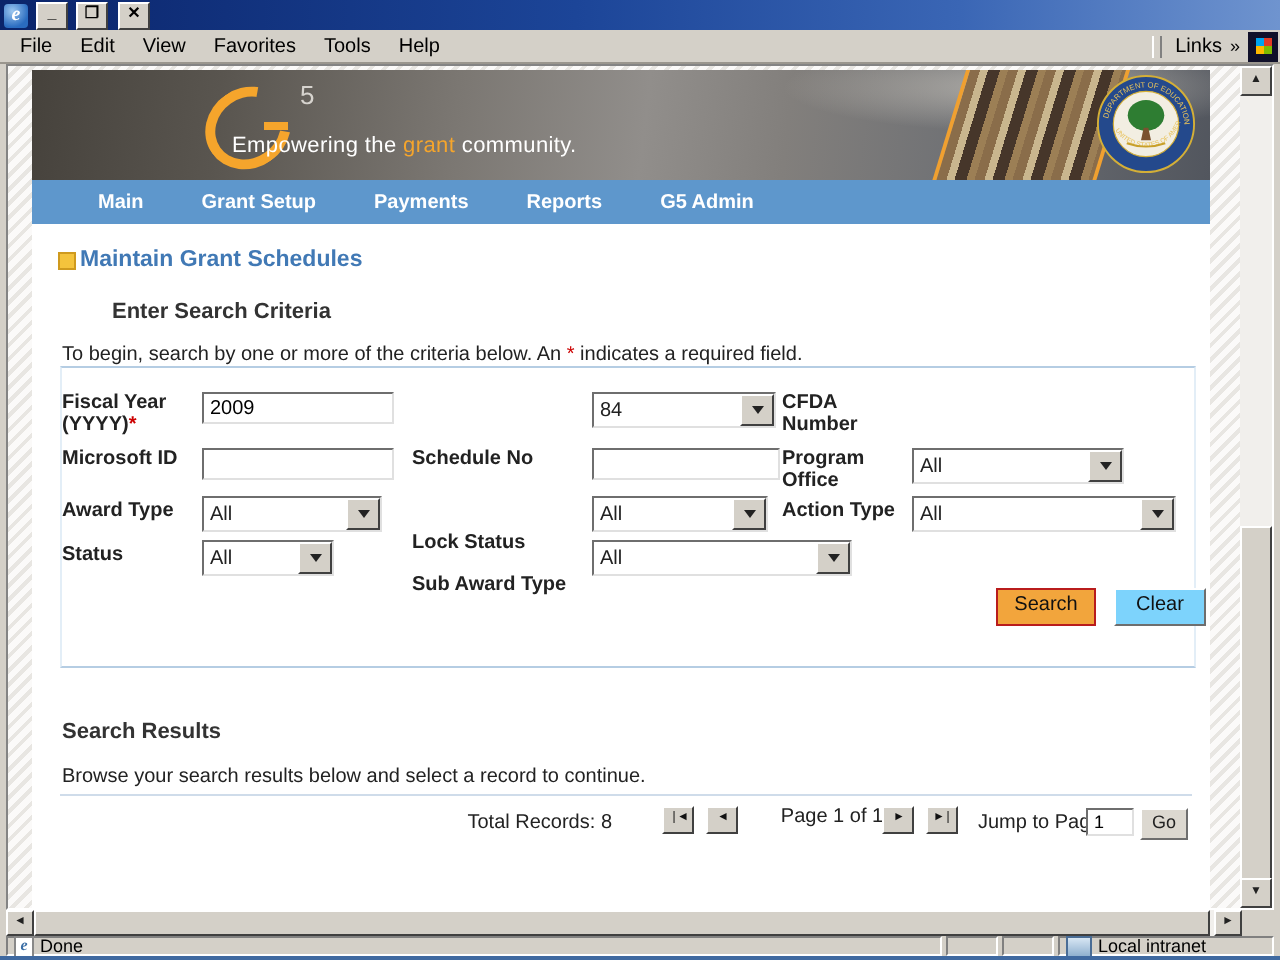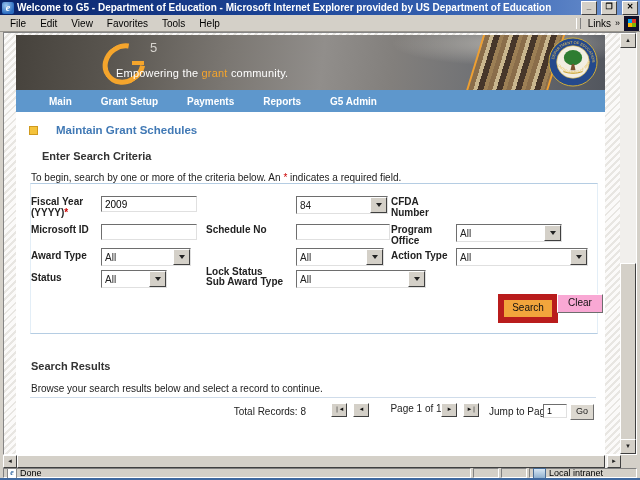--- a/index.html
+++ b/index.html
@@ -64,38 +64,38 @@
   .tagline .hl{color:#f5a52c;}
   .seal{position:absolute;right:7px;top:2px;}
 
   
   .nav{height:22px;background:#5e97cc;display:flex;align-items:center;gap:29px;
     padding-left:33px;color:#fff;font-weight:bold;font-size:10px;}
 
   
   .pagebody{position:absolute;top:77px;left:0;right:0;bottom:0;font-size:10px;color:#222;}
   .abs{position:absolute;}
-  .pgtitle{left:13px;top:12px;color:#4179b5;font-weight:bold;font-size:11.5px;display:flex;align-items:center;gap:18px;}
+  .pgtitle{left:13px;top:12px;color:#4179b5;font-weight:bold;font-size:11.5px;display:flex;align-items:center;gap:2px;}
   .bullet{width:7px;height:7px;background:#f4c33c;border:1px solid #cf9built;border:1px solid #cf9a1e;}
   .sect{font-weight:bold;font-size:11px;color:#333;}
   .criteria-box{left:14px;top:71px;width:566px;height:149px;border:1px solid #b5cde3;
     border-left-color:#e3eef7;border-right-color:#e3eef7;}
   .fl{font-weight:bold;line-height:11px;}
   .req{color:#c00;}
   .tb{position:absolute;height:14px;background:#fff;border:1px solid;border-color:#6e6e6e #e0e0e0 #e0e0e0 #6e6e6e;
     font-family:"Liberation Sans",sans-serif;font-size:10px;padding:0 3px;box-sizing:content-box;}
   .sel{position:absolute;height:16px;background:#fff;border:1px solid;border-color:#6e6e6e #e0e0e0 #e0e0e0 #6e6e6e;
     display:flex;align-items:center;}
   .sel .txt{flex:1;padding-left:3px;font-size:10px;}
   .sel .arr{width:15px;height:14px;margin:0;background:#d4d0c8;border:1px solid;border-color:#fff #404040 #404040 #fff;
     display:grid;place-items:center;}
   .sel .arr i{width:0;height:0;border:3px solid transparent;border-top:4px solid #222;margin-top:3px;}
   .btn{position:absolute;height:17px;font-size:10px;text-align:center;line-height:15px;}
-  .btn-search{background:#f2a53c;border:6px solid #b91c1c;color:#111;}
-  .btn-clear{background:#f9a8d4;border:1px solid;border-color:#fff #6e6e6e #6e6e6e #fff;color:#111;}
+  .btn-search{background:#f2a53c;border:1px solid #b91c1c;color:#111;}
+  .btn-clear{background:#7dd3fc;border:1px solid;border-color:#fff #6e6e6e #6e6e6e #fff;color:#111;}
   .hr-lt{height:1px;background:#cfdcea;}
 
   
   .pg-txt{font-size:10px;color:#222;}
   .pgbtn{position:absolute;width:14px;height:12px;background:#d4d0c8;border:1px solid;border-color:#fff #404040 #404040 #fff;
     font-size:6px;line-height:10px;text-align:center;color:#111;letter-spacing:-1px;}
   .gobtn{position:absolute;width:22px;height:14px;background:#dcd8d0;border:1px solid;border-color:#fff #6e6e6e #6e6e6e #fff;
     font-size:9px;line-height:12px;text-align:center;}
 
   
@@ -116,21 +116,20 @@
   .zone-ico{width:11px;height:9px;background:linear-gradient(#d7e6f3,#8fb0cf);border:1px solid #4a6d96;}
   .bottomstrip{position:absolute;left:0;right:0;bottom:0;height:2px;background:#3f69a0;}
 </style>
 </head>
 <body>
 
 <div id="screen">
 
   <div class="titlebar">
     <span class="ie-ico">e</span>
-    <span class="ttl">Welcome to G5 - Department of Education - Microsoft Internet Explorer provided by US Department of Education</span>
     <span class="winbtn">_</span>
     <span class="winbtn">❐</span>
     <span class="winbtn close">✕</span>
   </div>
 
   <div class="menubar">
     <span class="menu-item">File</span>
     <span class="menu-item">Edit</span>
     <span class="menu-item">View</span>
     <span class="menu-item">Favorites</span>
@@ -180,21 +179,21 @@
         <span>G5 Admin</span>
       </div>
 
       <div class="pagebody">
 
         <div class="abs pgtitle">
           <span class="bullet"></span>
           <span>Maintain Grant Schedules</span>
         </div>
 
-        <div class="abs sect" style="left:5px;top:38px;padding-left:21px;">Enter Search Criteria</div>
+        <div class="abs sect" style="left:19px;top:38px;padding-left:21px;">Enter Search Criteria</div>
 
         <div class="abs" style="left:15px;top:60px;"><span>To begin, search by one or more of the criteria below. An </span><span class="req">*</span><span> indicates a required field.</span></div>
 
         <div class="abs criteria-box"></div>
 
         <div class="abs fl" style="left:15px;top:84px;width:72px;"><span>Fiscal Year (YYYY)</span><span class="req">*</span></div>
         <input class="tb" style="left: 85px; top: 84px; width: 88px;" value="2009">
         <div class="sel" style="left:280px;top:84px;width:90px;">
             <span class="txt">84</span>
             <span class="arr">
@@ -237,21 +236,21 @@
             </span>
           </div>
 
         <div class="abs fl" style="left:15px;top:160px;">Status</div>
         <div class="sel" style="left:85px;top:158px;width:64px;">
             <span class="txt">All</span>
             <span class="arr">
               <i></i>
             </span>
           </div>
-        <div class="abs fl" style="left:190px;top:164px;">Sub Award Type</div>
+        <div class="abs fl" style="left:190px;top:175px;">Sub Award Type</div>
         <div class="sel" style="left:280px;top:158px;width:128px;">
             <span class="txt">All</span>
             <span class="arr">
               <i></i>
             </span>
           </div>
 
         <div class="btn btn-search abs" style="left:482px;top:182px;width:48px;">Search</div>
         <div class="btn btn-clear abs" style="left:541px;top:182px;width:44px;">Clear</div>
 

